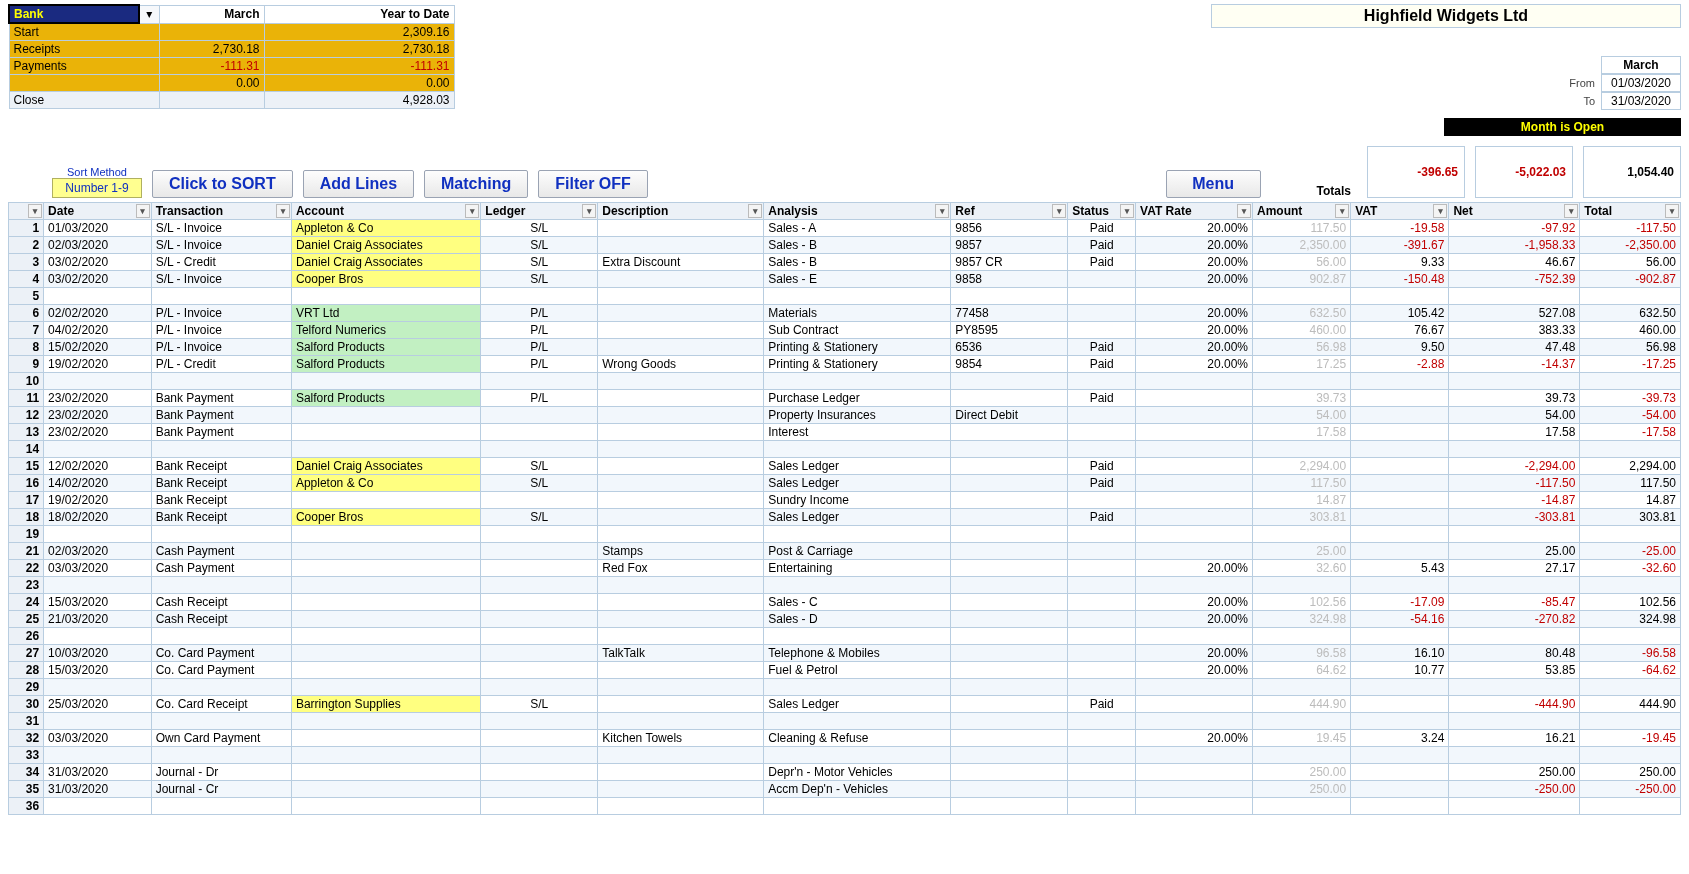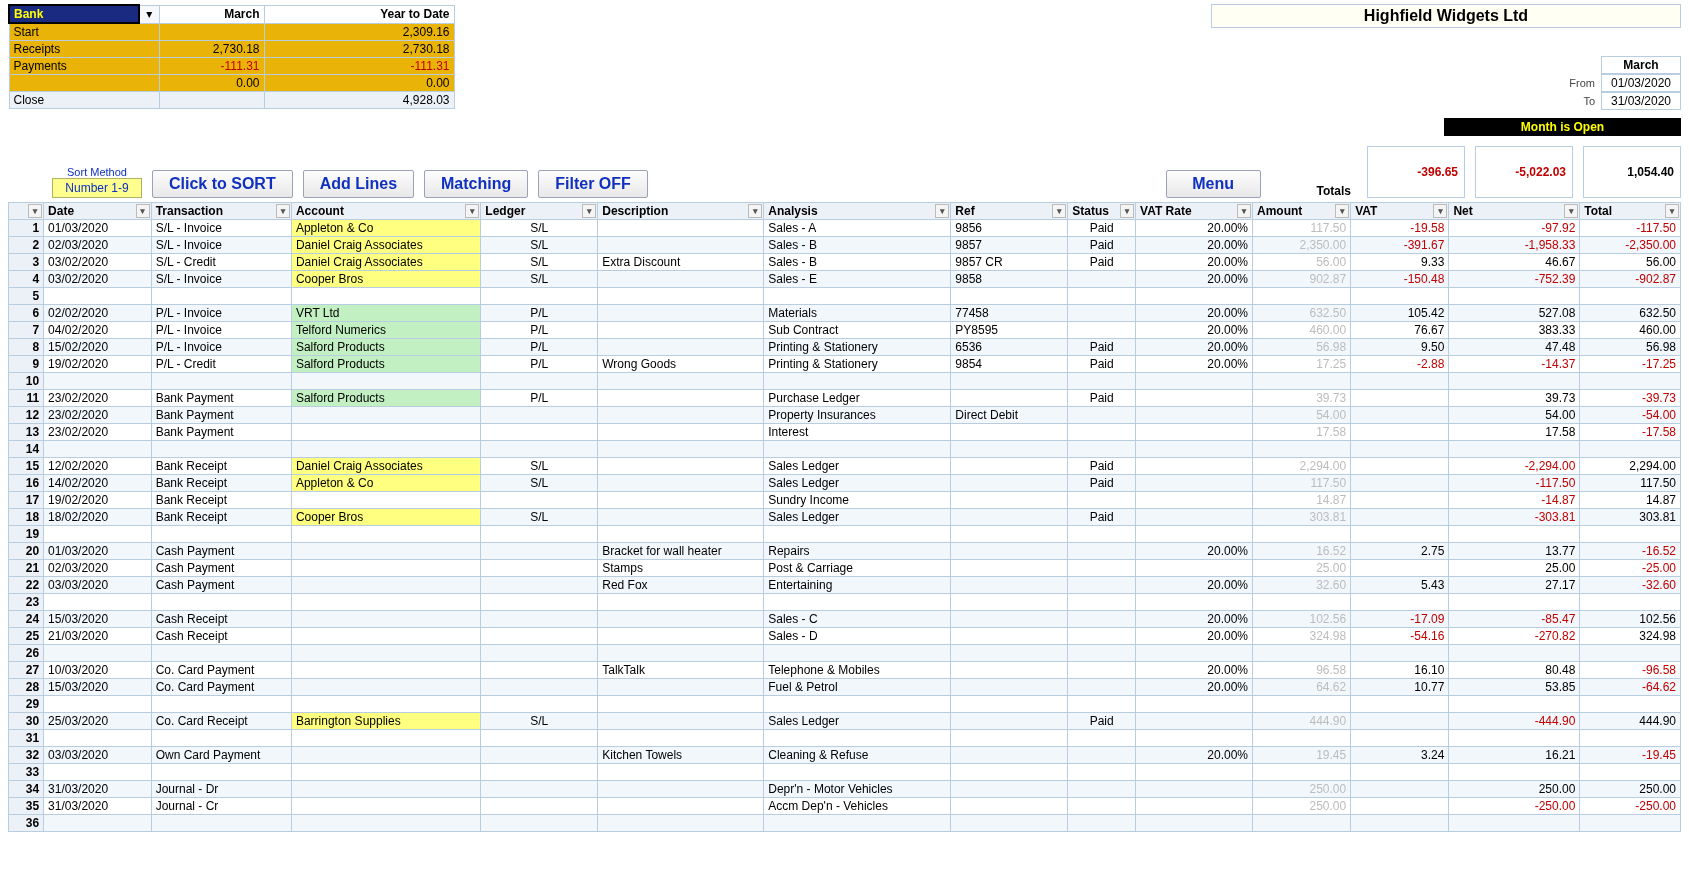--- a/index.html
+++ b/index.html
@@ -506,36 +506,20 @@
         <td class="cell "></td>
         <td class="cell "></td>
         <td class="cell ctr"></td>
         <td class="cell num"></td>
         <td class="cell  num gray"></td>
         <td class="cell  num"></td>
         <td class="cell  num"></td>
         <td class="cell  num"></td>
       </tr>
       <tr>
-        <td class="rownum">20</td>
-        <td class="cell ">01/03/2020</td>
-        <td class="cell ">Cash Payment</td>
-        <td class="cell "></td>
-        <td class="cell ctr"></td>
-        <td class="cell ">Bracket for wall heater</td>
-        <td class="cell ">Repairs</td>
-        <td class="cell "></td>
-        <td class="cell ctr"></td>
-        <td class="cell num">20.00%</td>
-        <td class="cell  num gray">16.52</td>
-        <td class="cell  num">2.75</td>
-        <td class="cell  num">13.77</td>
-        <td class="cell  num red">-16.52</td>
-      </tr>
-      <tr>
         <td class="rownum">21</td>
         <td class="cell ">02/03/2020</td>
         <td class="cell ">Cash Payment</td>
         <td class="cell "></td>
         <td class="cell ctr"></td>
         <td class="cell ">Stamps</td>
         <td class="cell ">Post &amp; Carriage</td>
         <td class="cell "></td>
         <td class="cell ctr"></td>
         <td class="cell num"></td>

